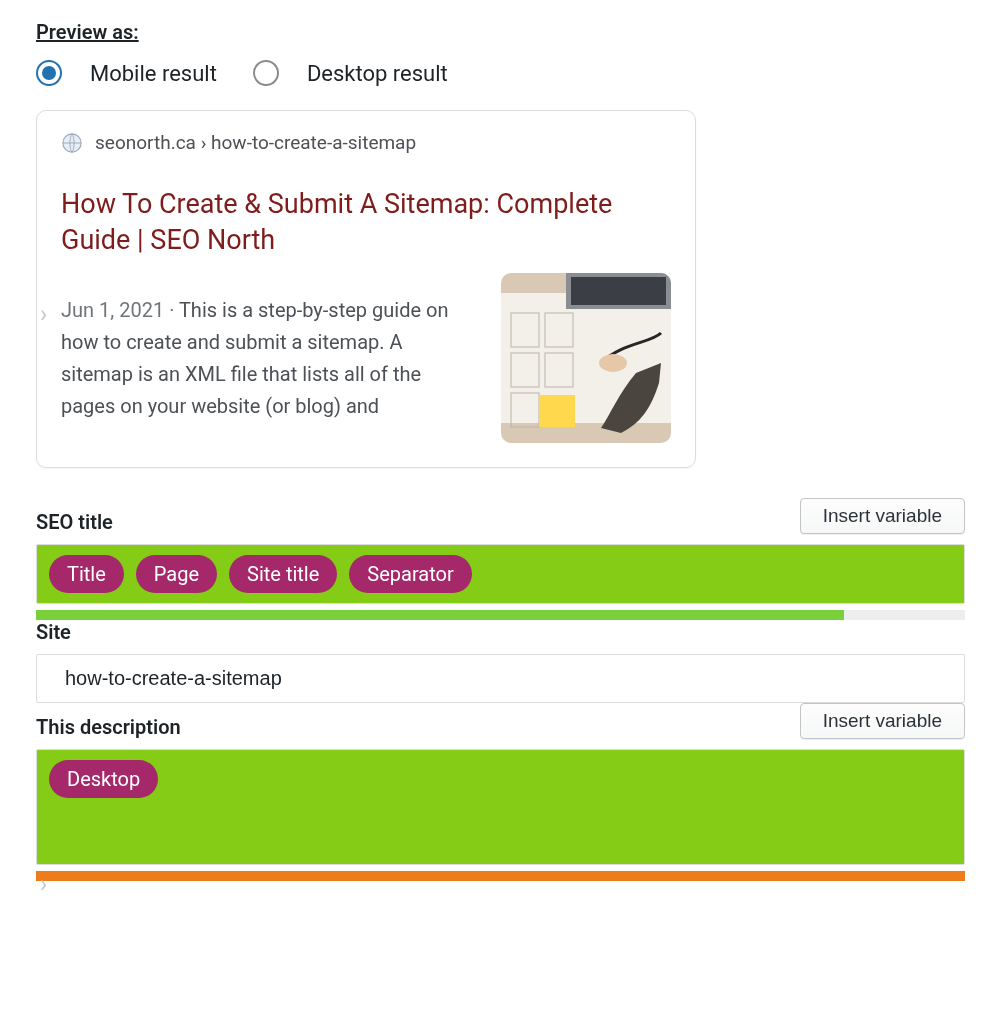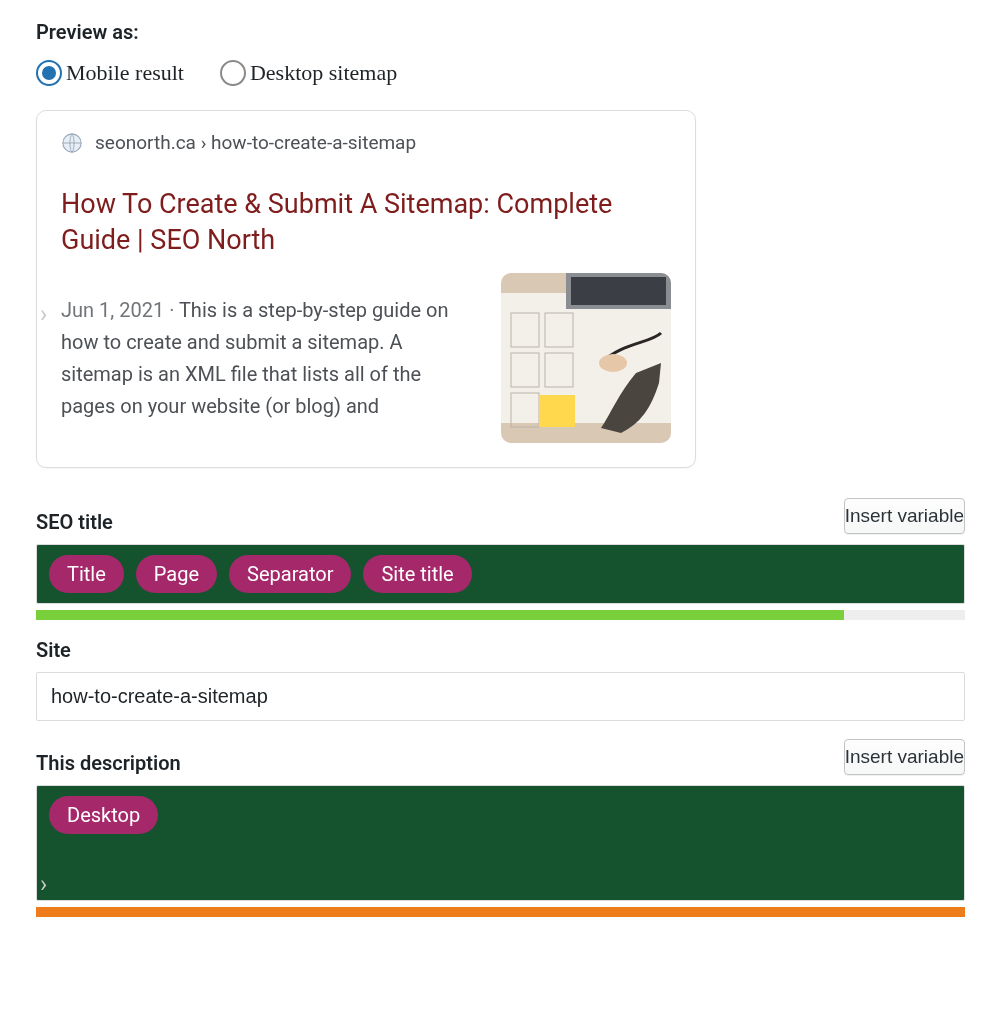--- a/index.html
+++ b/index.html
@@ -8,32 +8,32 @@
       background: #ffffff;
       color: #1d2327;
       padding: 20px 36px 20px 36px;
       width: 1001px;
     }
     .section-label {
       font-size: 20px;
       font-weight: 600;
       color: #1d2327;
       margin-bottom: 16px;
+      text-decoration: underline;
     }
     .radio-row {
       display: flex;
       gap: 36px;
       margin-bottom: 24px;
     }
     .radio-option {
       display: flex;
       align-items: center;
-      gap: 4px;
+      gap: 28px;
       cursor: pointer;
-      font-family: Liberation Serif, serif;
     }
     .radio-circle {
       width: 26px;
       height: 26px;
       border: 2px solid #8a8a8a;
       border-radius: 50%;
       display: flex;
       align-items: center;
       justify-content: center;
       background: #fff;
@@ -95,59 +95,59 @@
     .preview-date {
       color: #70757a;
     }
     .preview-thumb {
       width: 170px;
       height: 170px;
       border-radius: 10px;
       flex-shrink: 0;
       overflow: hidden;
     }
-    .field-block { margin-bottom: 18px; }
+    .field-block { }
     .field-header {
       display: flex;
       justify-content: space-between;
       align-items: flex-end;
       margin-bottom: 10px;
     }
     .field-label {
       font-size: 20px;
       font-weight: 600;
       color: #1d2327;
     }
     .insert-btn {
       border: 1px solid #c3c4c7;
       background: linear-gradient(#fdfdfd,#f6f7f7);
       color: #2c3338;
       font-size: 19px;
-      padding: 6px 0;
+      padding: 6px 22px;
       border-radius: 4px;
       cursor: pointer;
       box-shadow: 0 1px 0 rgba(0,0,0,0.06);
     }
     .input-box {
       border: 1px solid #dcdcde;
-      background: #14532d;
+      background: #84cc16;
       padding: 10px 12px;
       border-radius: 2px;
       min-height: 54px;
       display: flex;
       flex-wrap: wrap;
       gap: 12px;
       align-items: center;
     }
     .input-box.tall { min-height: 116px; align-items: flex-start; }
     .input-plain {
       width: 100%;
       border: 1px solid #dcdcde;
       background: #fff;
-      padding: 12px 14px;
+      padding: 12px 28px;
       font-size: 20px;
       color: #1d2327;
       border-radius: 2px;
     }
     .pill {
       background: #a4286a;
       color: #fff;
       padding: 7px 18px;
       border-radius: 999px;
       font-size: 20px;
@@ -182,21 +182,21 @@
 
   <div class="radio-row">
     <label class="radio-option">
       <span class="radio-circle selected">
           <span class="radio-dot"></span>
         </span>
       <span class="radio-label">Mobile result</span>
     </label>
     <label class="radio-option">
       <span class="radio-circle"></span>
-      <span class="radio-label">Desktop sitemap</span>
+      <span class="radio-label">Desktop result</span>
     </label>
   </div>
 
   <span class="side-arrow" style="top:280px;">›</span>
 
   <div class="preview-card">
     <div class="preview-url-row">
       <svg class="globe-icon" viewBox="0 0 24 24">
         <circle cx="12" cy="12" r="10" fill="#e8eef6" stroke="#9aa7b8" stroke-width="1.2"></circle>
         <path d="M2 12h20 M12 2c3 3 3 17 0 20 M12 2c-3 3-3 17 0 20" stroke="#9aa7b8" stroke-width="1" fill="none"></path>
@@ -229,22 +229,22 @@
   </div>
 
   <div class="field-block">
     <div class="field-header">
       <div class="field-label">SEO title</div>
       <button class="insert-btn">Insert variable</button>
     </div>
     <div class="input-box">
       <span class="pill">Title</span>
       <span class="pill">Page</span>
+      <span class="pill">Site title</span>
       <span class="pill">Separator</span>
-      <span class="pill">Site title</span>
     </div>
     <div class="progress-bar">
       <div class="progress-fill progress-green" style="width:87%;"></div>
     </div>
   </div>
 
   <div class="field-block">
     <div class="field-header">
       <div class="field-label">Site</div>
     </div>

